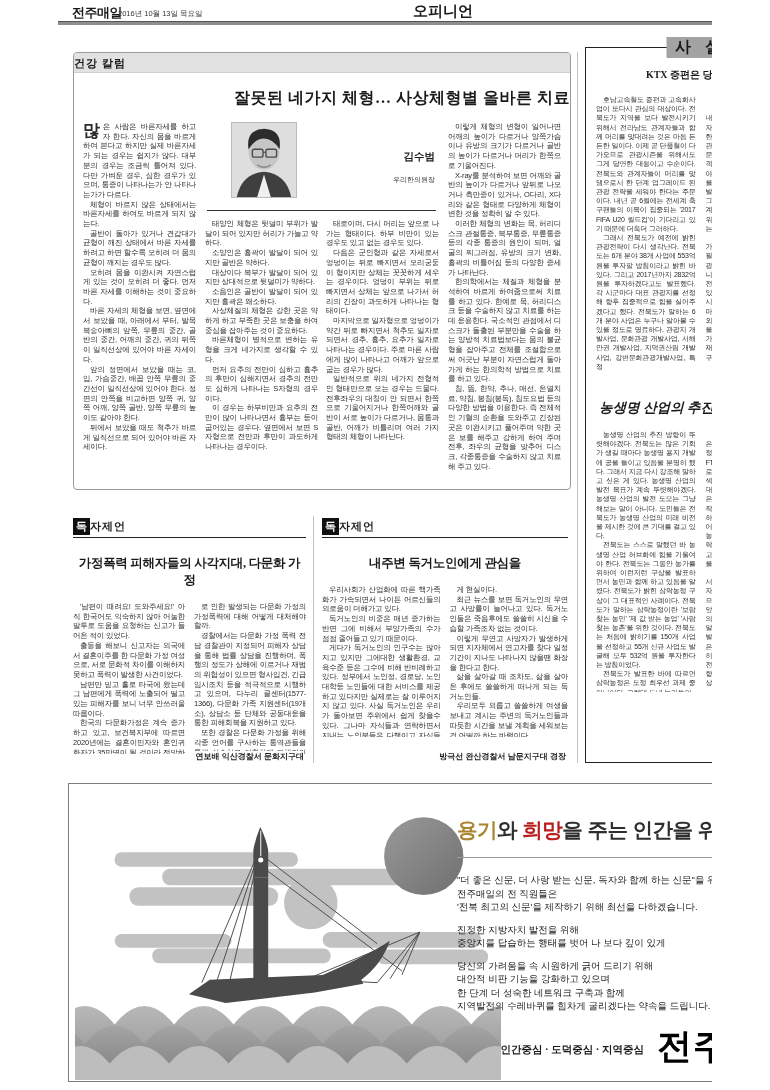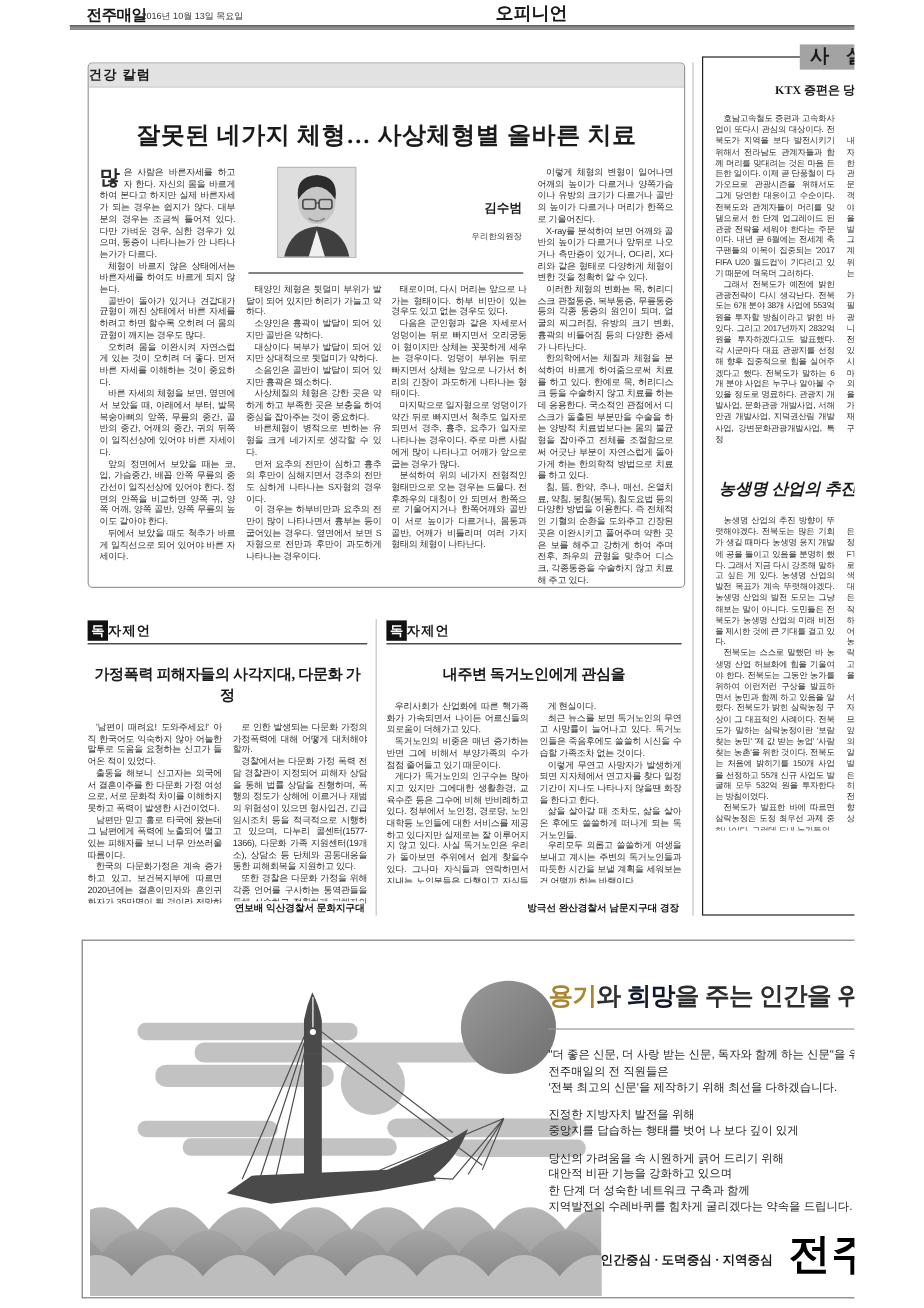--- a/index.html
+++ b/index.html
@@ -13,22 +13,22 @@
   .mh-date  { position:absolute; left:60px; top:9px; font-size:7.5px; color:#333; }
   .mh-section { position:absolute; left:0; right:0; top:2px; text-align:center; font-size:15px; font-weight:bold; }
   .mh-page { position:absolute; right:12px; top:1px; font-size:16px; }
   .mh-rule { position:absolute; left:0; right:0; top:21px; height:4px; background:#8e8e8e; border-top:1px solid #555; }
 
   
   .health-box { position:absolute; left:15px; top:52px; width:498px; height:438px;
                 border:1px solid #9a9a9a; border-radius:4px; background:#fff; overflow:hidden; }
   .hc-strip { height:20px; background:#e2e2e2; border-bottom:1px solid #cfcfcf; }
   .hc-label { font-size:11px; font-weight:bold; line-height:20px; padding-left:0; letter-spacing:1px; }
-  .hc-title { margin-top:26px; text-align:center; font-family:"Liberation Serif", serif;
-              font-weight:bold; font-size:20px; letter-spacing:0.5px; }
+  .hc-title { margin-top:15px; text-align:right; font-family:"Liberation Serif", serif;
+              font-weight:bold; font-size:16px; letter-spacing:0.5px; }
   .hc-body { display:flex; gap:9px; padding:0 9px; margin-top:13px; }
   .np { font-size:7.5px; line-height:9.7px; letter-spacing:-0.2px; text-align:justify;
         text-indent:7px; color:#2b2b2b; }
   .hc-col1 { width:114px; height:352px; overflow:hidden; }
   .hc-col4 { width:114px; height:352px; overflow:hidden; }
   .hc-mid  { width:234px; }
   .nf { text-indent:0; }
   .dropcap { float:left; font-size:17px; font-weight:bold; line-height:18px; padding-right:3px; }
   .hc-photo-row { display:flex; height:84px; }
   .portrait { width:66px; height:76px; margin-left:26px; border:1px solid #bbb; background:#e6e6e6; }
@@ -146,21 +146,21 @@
               <p class="np">소음인은 골반이 발달이 되어 있지만 흉곽은 왜소하다.</p>
               <p class="np">사상체질의 체형은 강한 곳은 약하게 하고 부족한 곳은 보충을 하여 중심을 잡아주는 것이 중요하다.</p>
               <p class="np">바른체형이 병적으로 변하는 유형을 크게 네가지로 생각할 수 있다.</p>
               <p class="np">먼저 요추의 전만이 심하고 흉추의 후만이 심해지면서 경추의 전만도 심하게 나타나는 S자형의 경우이다.</p>
               <p class="np">이 경우는 하부비만과 요추의 전만이 많이 나타나면서 흉부는 등이 굽어있는 경우다. 옆면에서 보면 S자형으로 전만과 후만이 과도하게 나타나는 경우이다.</p>
             </div>
           <div class="hc-col3">
               <p class="np">태로이며, 다시 머리는 앞으로 나가는 형태이다. 하부 비만이 있는 경우도 있고 없는 경우도 있다.</p>
               <p class="np">다음은 군인형과 같은 자세로서 엉덩이는 뒤로 빠지면서 오리궁둥이 형이지만 상체는 꼿꼿하게 세우는 경우이다. 엉덩이 부위는 뒤로 빠지면서 상체는 앞으로 나가서 허리의 긴장이 과도하게 나타나는 형태이다.</p>
               <p class="np">마지막으로 일자형으로 엉덩이가 약간 뒤로 빠지면서 척추도 일자로 되면서 경추, 흉추, 요추가 일자로 나타나는 경우이다. 주로 마른 사람에게 많이 나타나고 어깨가 앞으로 굽는 경우가 많다.</p>
-              <p class="np">분석하여 위의 네가지 전형적인 형태만으로 오는 경우는 드물다. 전후좌우의 대칭이 안 되면서 한쪽으로 기울어지거나 한쪽어깨와 골반이 서로 높이가 다르거나, 몸통과 골반, 어깨가 비틀리며 여러 가지 형태의 체형이 나타난다.</p>
+              <p class="np">일반적으로 위의 네가지 전형적인 형태만으로 오는 경우는 드물다. 전후좌우의 대칭이 안 되면서 한쪽으로 기울어지거나 한쪽어깨와 골반이 서로 높이가 다르거나, 몸통과 골반, 어깨가 비틀리며 여러 가지 형태의 체형이 나타난다.</p>
             </div>
         </div>
       </div>
       <div class="hc-col4">
           <p class="np">이렇게 체형의 변형이 일어나면 어깨의 높이가 다르거나 양쪽가슴이나 유방의 크기가 다르거나 골반의 높이가 다르거나 머리가 한쪽으로 기울어진다.</p>
           <p class="np">X-ray를 분석하여 보면 어깨와 골반의 높이가 다르거나 앞뒤로 나오거나 측만증이 있거나, O다리, X다리와 같은 형태로 다양하게 체형이 변한 것을 정확히 알 수 있다.</p>
           <p class="np">이러한 체형의 변화는 목, 허리디스크 관절통증, 복부통증, 무릎통증 등의 각종 통증의 원인이 되며, 얼굴의 찌그러짐, 유방의 크기 변화, 흉곽의 비틀어짐 등의 다양한 증세가 나타난다.</p>
           <p class="np">한의학에서는 체질과 체형을 분석하여 바르게 하여줌으로써 치료를 하고 있다. 한예로 목, 허리디스크 등을 수술하지 않고 치료를 하는데 응용한다. 국소적인 관점에서 디스크가 돌출된 부분만을 수술을 하는 양방적 치료법보다는 몸의 불균형을 잡아주고 전체를 조절함으로써 어긋난 부분이 자연스럽게 돌아가게 하는 한의학적 방법으로 치료를 하고 있다.</p>
           <p class="np">침, 뜸, 한약, 추나, 매선, 온열치료, 약침, 봉침(봉독), 침도요법 등의 다양한 방법을 이용한다. 즉 전체적인 기혈의 순환을 도와주고 긴장된 곳은 이완시키고 풀어주며 약한 곳은 보를 해주고 강하게 하여 주며 전후, 좌우의 균형을 맞추어 디스크, 각종통증을 수술하지 않고 치료해 주고 있다.</p>
         </div>
@@ -289,21 +289,21 @@
         <circle cx="187.5" cy="74" r="2.6" fill="#ffffff"></circle>
         <line x1="187.5" y1="44" x2="187.5" y2="70" stroke="#ffffff" stroke-width="1"></line>
       </g>
 
       <path fill="url(#gwave1)" d="M-20,243 q30,-38 60,0 q30,-38 60,0 q30,-38 60,0 q30,-38 60,0 q30,-38 60,0 q30,-38 60,0 q30,-38 60,0 q30,-38 60,0 L460,300 L-20,300 Z"></path>
       <path fill="url(#gwave2)" d="M-50,263 q30,-38 60,0 q30,-38 60,0 q30,-38 60,0 q30,-38 60,0 q30,-38 60,0 q30,-38 60,0 q30,-38 60,0 q30,-38 60,0 L460,300 L-50,300 Z"></path>
       <path fill="#bdbdbd" d="M-25,283 q30,-36 60,0 q30,-36 60,0 q30,-36 60,0 q30,-36 60,0 q30,-36 60,0 q30,-36 60,0 q30,-36 60,0 q30,-36 60,0 L460,300 L-25,300 Z"></path>
     </svg>
     <div class="banner-right">
       <div class="bn-title">
-        <span style="color:#a9852f">용기</span><span>와 </span><span style="color:#0f172a">희망</span><span>을 주는 인간을 위한 정론지</span>
+        <span style="color:#a9852f">용기</span><span>와 </span><span style="color:#b91c1c">희망</span><span>을 주는 인간을 위한 정론지</span>
       </div>
       <div class="bn-rule"></div>
       <div class="bn-paras">
         <div class="bn-group">
             <p class="bline">"더 좋은 신문, 더 사랑 받는 신문, 독자와 함께 하는 신문"을 위해</p>
             <p class="bline">전주매일의 전 직원들은</p>
             <p class="bline">'전북 최고의 신문'을 제작하기 위해 최선을 다하겠습니다.</p>
           </div>
         <div class="bn-group">
             <p class="bline">진정한 지방자치 발전을 위해</p>

